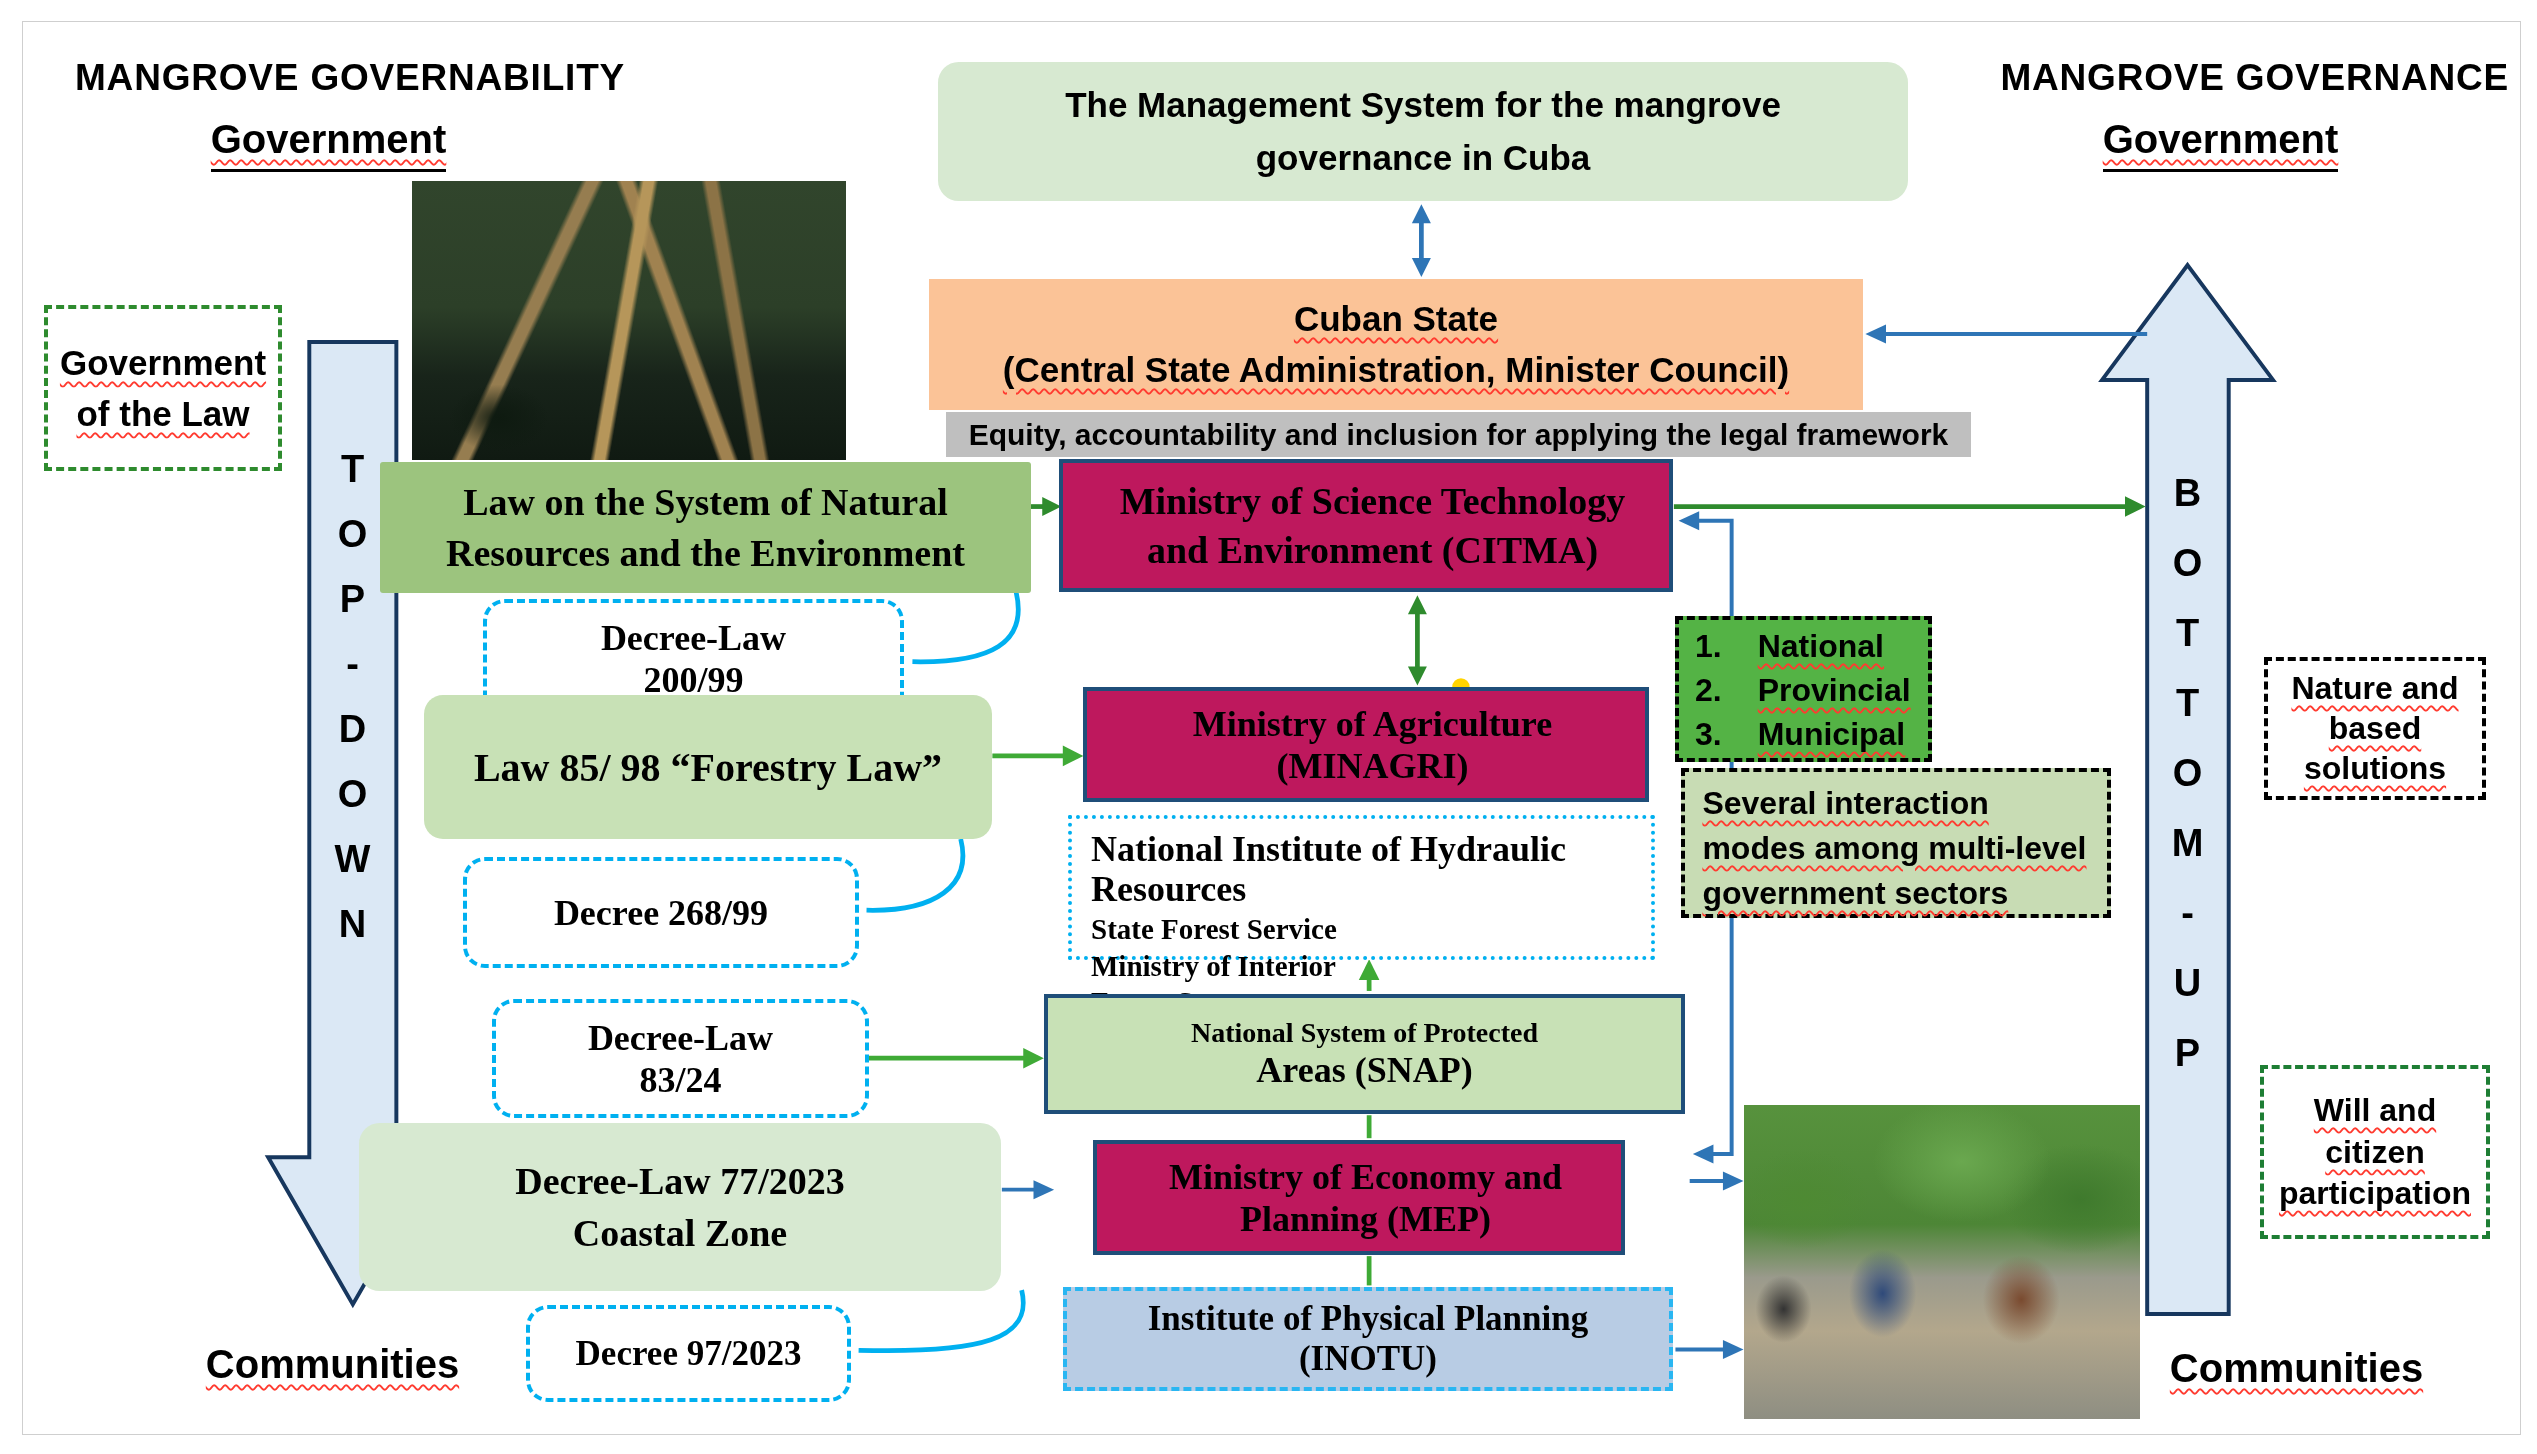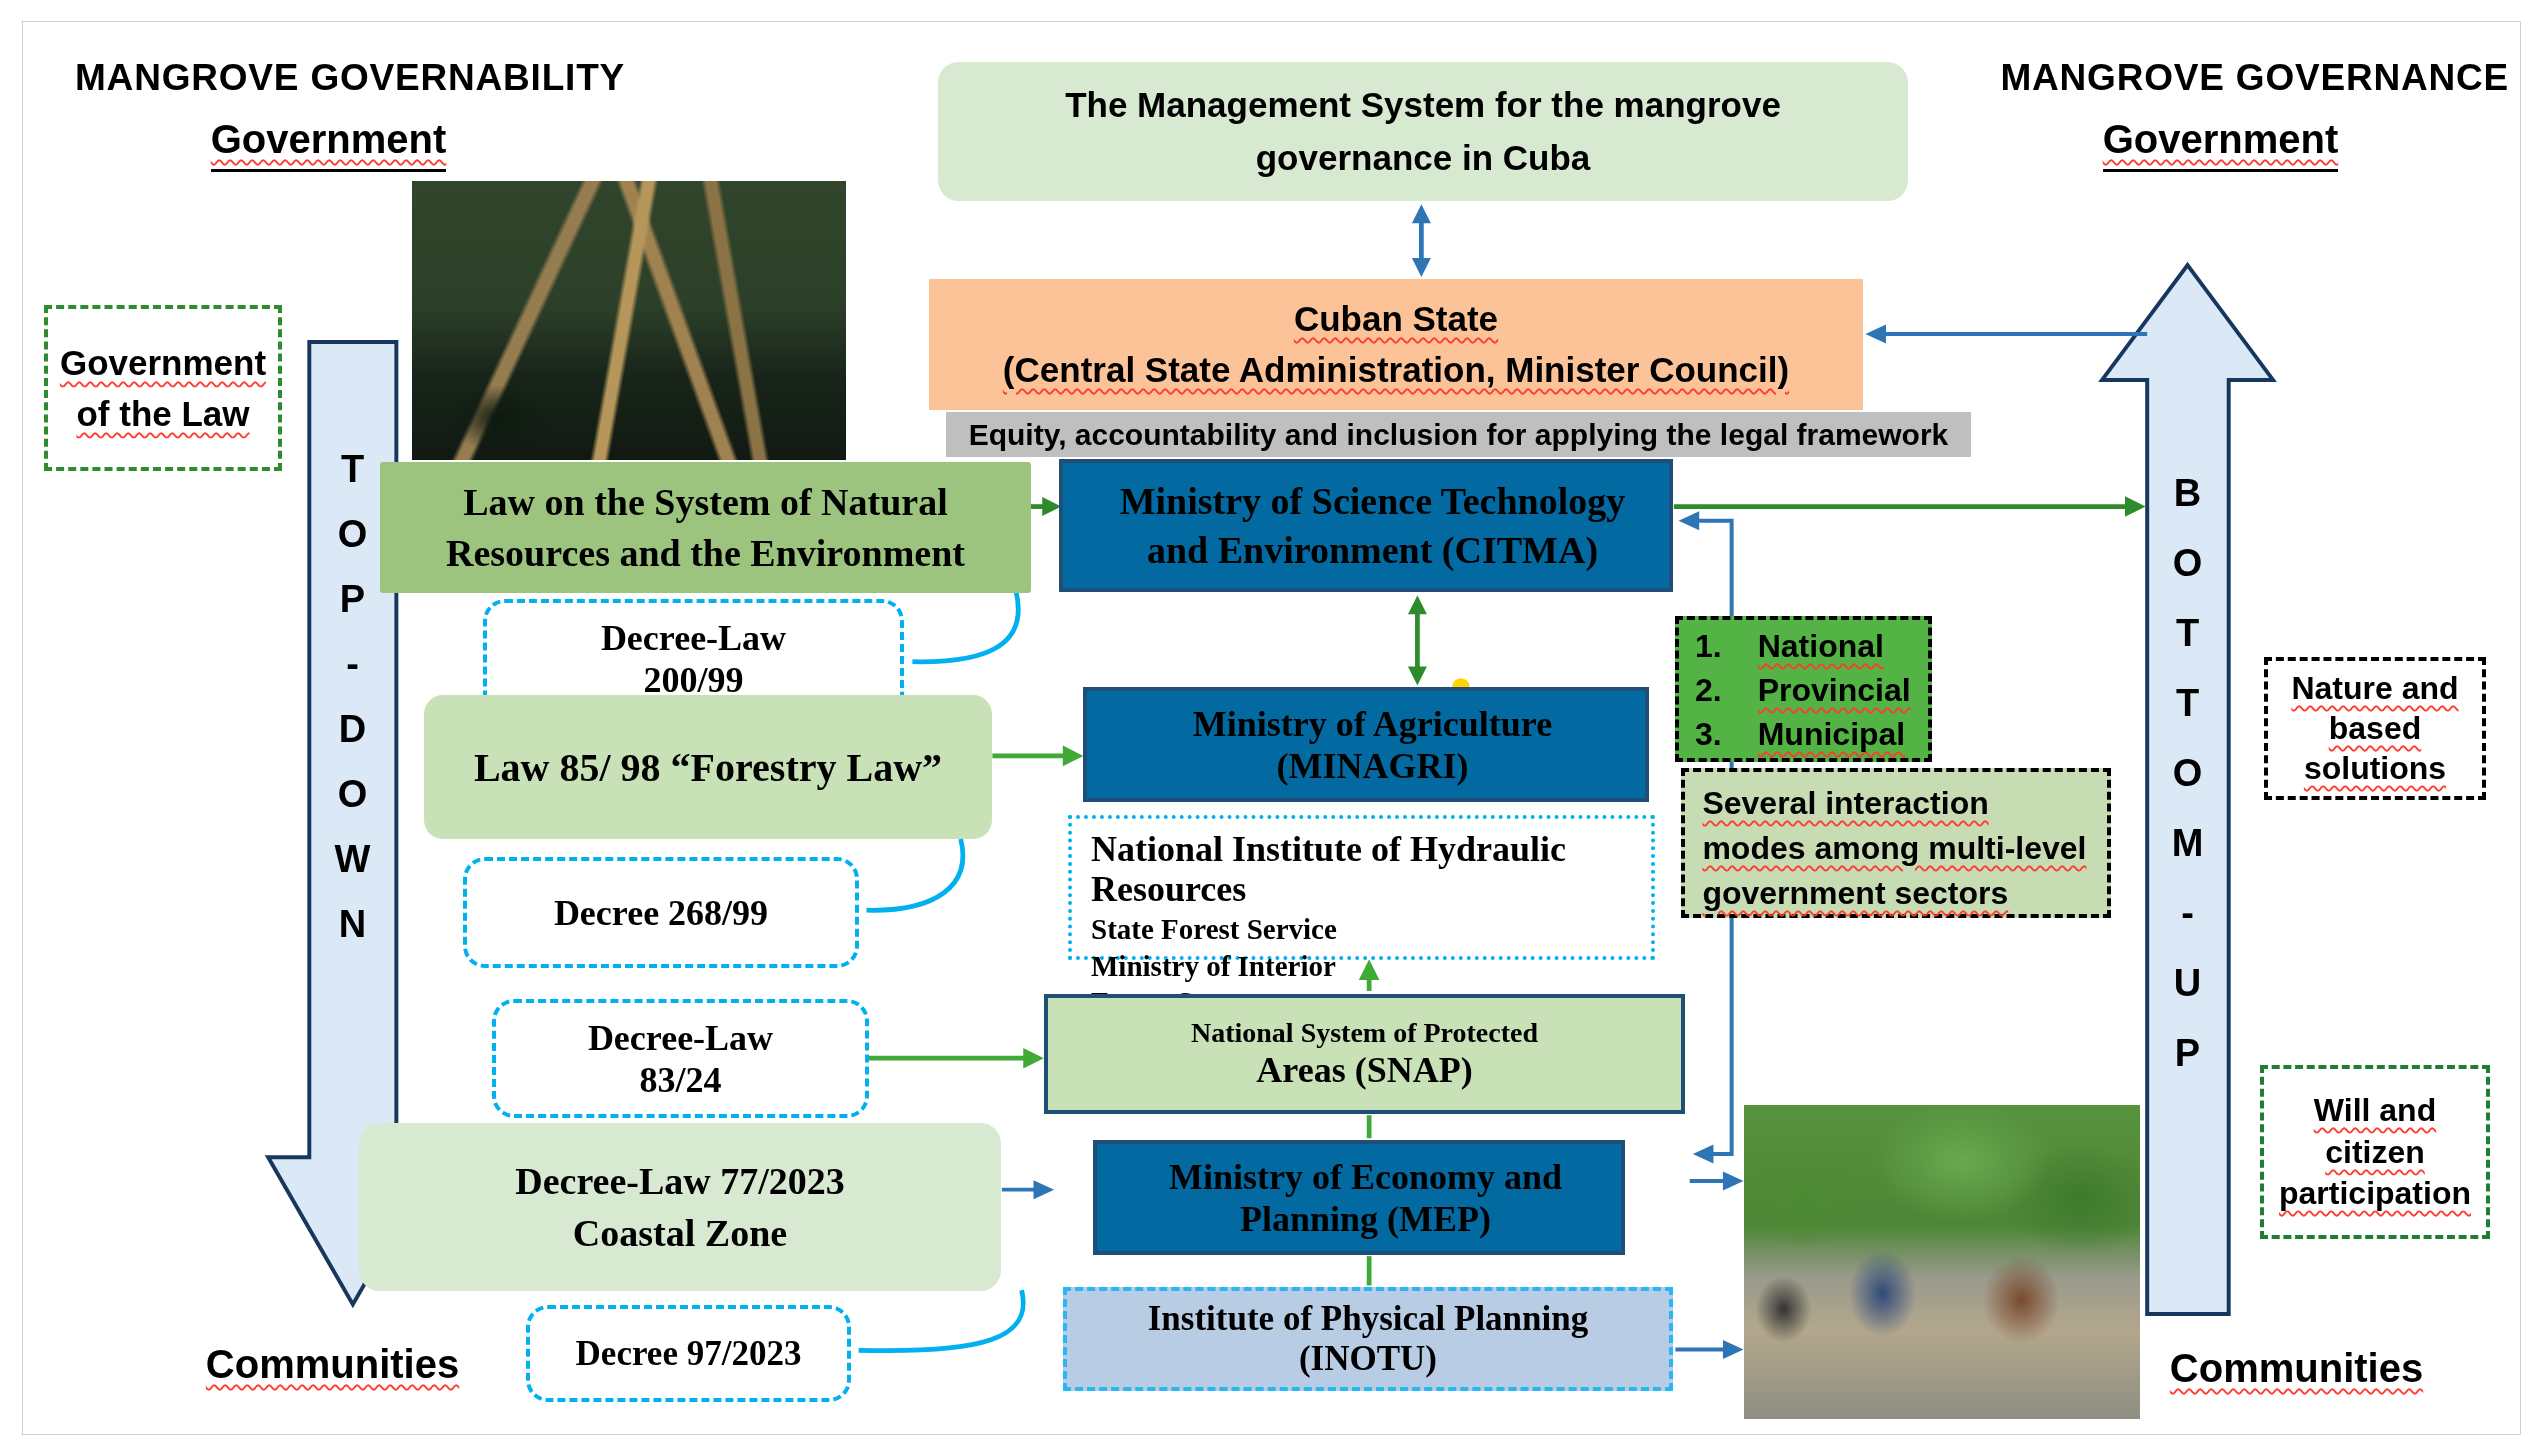--- a/index.html
+++ b/index.html
@@ -15,21 +15,21 @@
   .blackline{border-bottom:3.2px solid #000;padding-bottom:7px;text-align:center;}
   .svglayer{position:absolute;left:0;top:0;z-index:1;}
   .box{z-index:2;}
   .title{font-size:37px;letter-spacing:0.8px;}
   .gov{font-size:40px;}
   .lettercol{z-index:3;display:flex;flex-direction:column;align-items:center;font-weight:bold;
              font-size:38px;line-height:65px;}
   .greenbox{background:#d7e9d1;border-radius:20.6px;}
   .mgreen{background:#9cc47e;border-radius:3px;}
   .lgreen{background:#c8e1b6;border-radius:19px;}
-  .bluebox{background:#0369a1;border:4px solid #1f4e79;padding-left:13px;}
+  .bluebox{background:#be185d;border:4px solid #1f4e79;padding-left:13px;}
   .cyandash{background:#ffffff;border:4.8px dashed #00b0f0;border-radius:22px;}
   .photo1{background:
     radial-gradient(71px 48px at 20% 85%, #0e1a10 0%, rgba(14,26,16,0) 70%),
     linear-gradient(100deg, rgba(182,150,90,0) 47%, #b6965a 48%, #b6965a 50%, rgba(182,150,90,0) 51%),
     linear-gradient(70deg,  rgba(160,130,80,0) 57%, #a08250 58%, #a08250 60%, rgba(160,130,80,0) 61%),
     linear-gradient(115deg, rgba(150,125,80,0) 30%, #967d50 31%, #967d50 33%, rgba(150,125,80,0) 34%),
     linear-gradient(80deg,  rgba(140,115,70,0) 70%, #8c7346 71%, #8c7346 73%, rgba(140,115,70,0) 74%),
     linear-gradient(to bottom, #31452c 0%, #2c3f28 45%, #18241a 70%, #101a12 100%);}
   .photo2{background:
     radial-gradient(95px 71px at 15% 30%, #4e8a33 0%, rgba(78,138,51,0) 70%),

